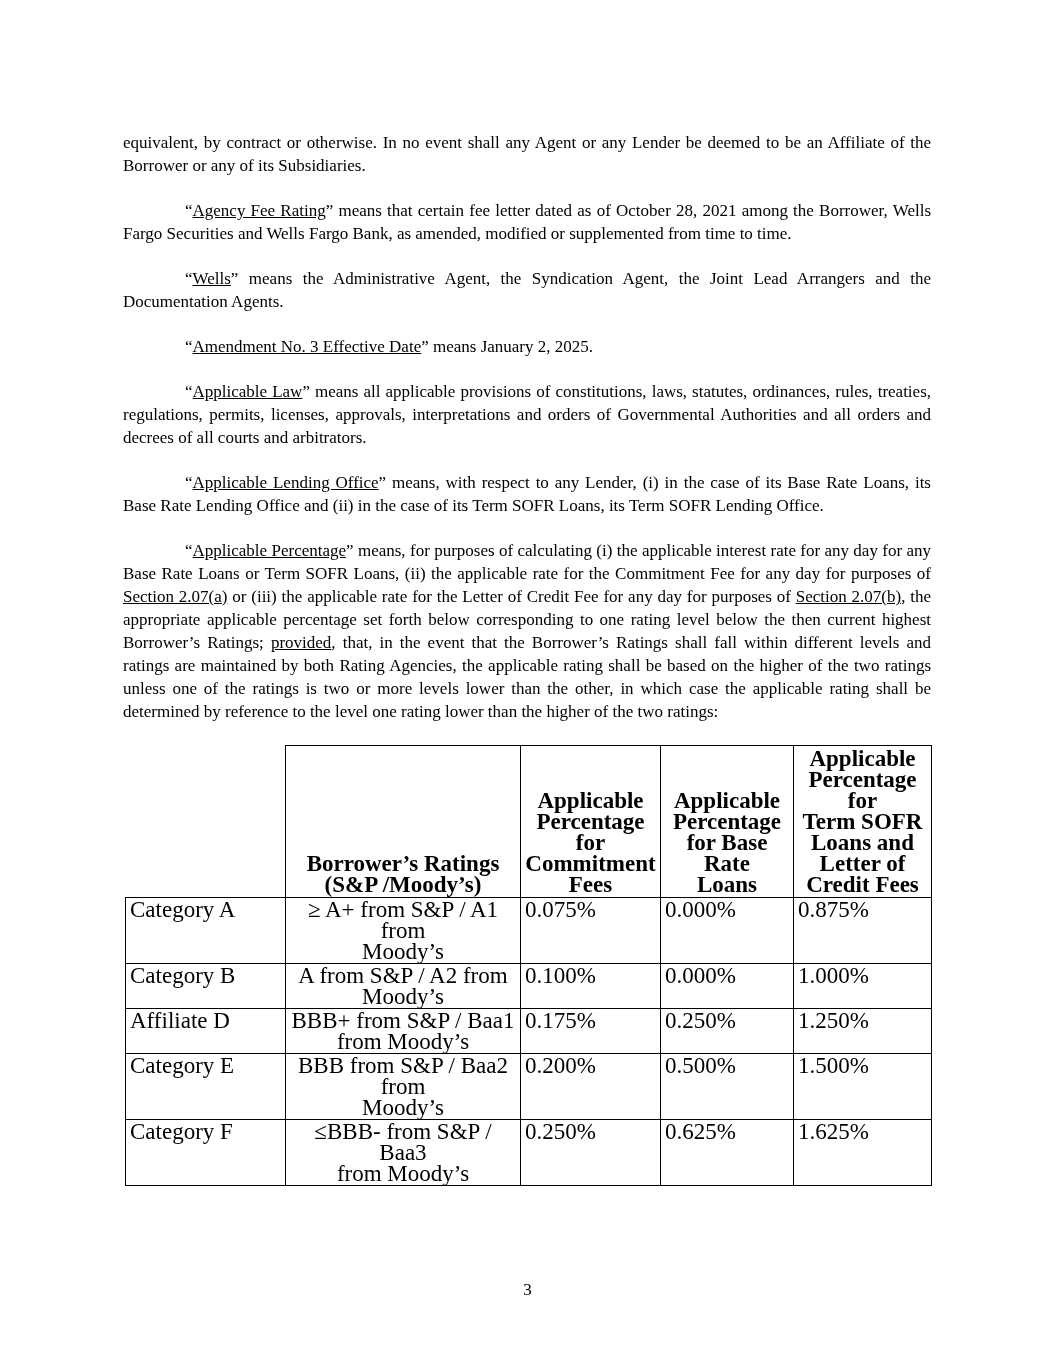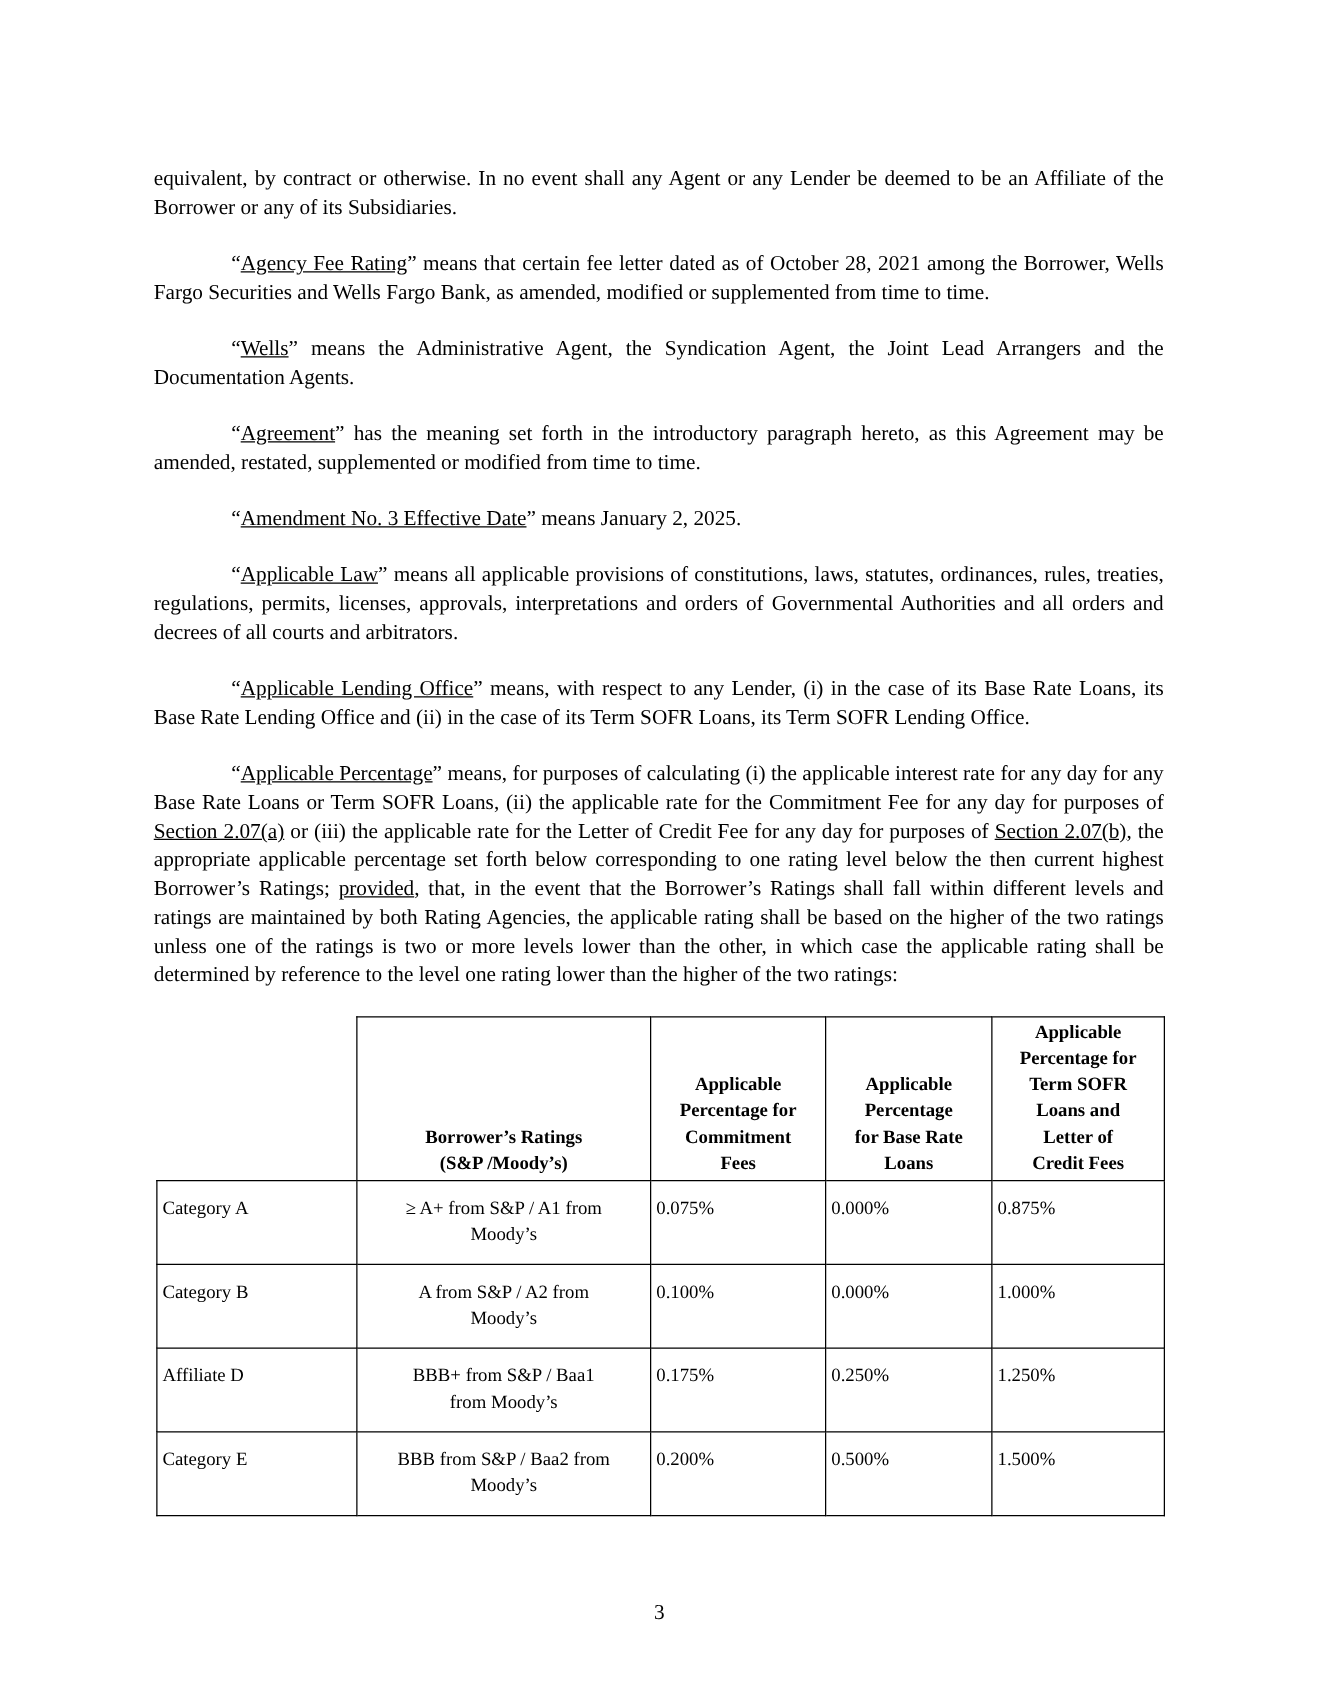--- a/index.html
+++ b/index.html
@@ -27,33 +27,33 @@
   table.ratings {
     border-collapse: collapse;
     table-layout: fixed;
     width: 806px;
     margin-left: 2px;
     margin-top: 4px;
   }
   table.ratings th, table.ratings td {
     border: 1.5px solid #000000;
     line-height: 21px;
-    font-size: 15px;
+    font-size: 23px;
   }
   table.ratings th {
     font-weight: bold;
     text-align: center;
     vertical-align: bottom;
     white-space: pre-line;
     padding: 2px 4px 2px 4px;
   }
   table.ratings th.empty { border: none; }
   table.ratings td {
     vertical-align: top;
-    padding: 12px 4px;
+    padding: 1px 4px;
     height: 44px;
   }
   td.cell-category { text-align: left; padding-left: 12px; }
   td.cell-rating   { text-align: center; white-space: pre-line; }
   td.cell-num      { }
 
   .page-number {
     position: absolute;
     top: 1262px;
     left: 0;
@@ -65,21 +65,20 @@
 <body>
 
 <div class="page">
 
   <p class="para"><span>equivalent, by contract or otherwise.  In no event shall any Agent or any Lender be deemed to be an Affiliate of the Borrower or any of its Subsidiaries.</span></p>
 
   <p class="para indent"><span>“</span><span class="u">Agency Fee Rating</span><span>” means that certain fee letter dated as of October 28, 2021 among the Borrower, Wells Fargo Securities and Wells Fargo Bank, as amended, modified or supplemented from time to time.</span></p>
 
   <p class="para indent"><span>“</span><span class="u">Wells</span><span>” means the Administrative Agent, the Syndication Agent, the Joint Lead Arrangers and the Documentation Agents.</span></p>
 
-  <p class="para indent"><span>“</span><span class="u">Agreement</span><span>” has the meaning set forth in the introductory paragraph hereto, as this Agreement may be amended, restated, supplemented or modified from time to time.</span></p>
 
   <p class="para indent"><span>“</span><span class="u">Amendment No. 3 Effective Date</span><span>” means January 2, 2025.</span></p>
 
   <p class="para indent"><span>“</span><span class="u">Applicable Law</span><span>” means all applicable provisions of constitutions, laws, statutes, ordinances, rules, treaties, regulations, permits, licenses, approvals, interpretations and orders of Governmental Authorities and all orders and decrees of all courts and arbitrators.</span></p>
 
   <p class="para indent"><span>“</span><span class="u">Applicable Lending Office</span><span>” means, with respect to any Lender, (i) in the case of its Base Rate Loans, its Base Rate Lending Office and (ii) in the case of its Term SOFR Loans, its Term SOFR Lending Office.</span></p>
 
   <p class="para indent"><span>“</span><span class="u">Applicable Percentage</span><span>” means, for purposes of calculating (i) the applicable interest rate for any day for any Base Rate Loans or Term SOFR Loans, (ii) the applicable rate for the Commitment Fee for any day for purposes of </span><span class="u">Section 2.07(a)</span><span> or (iii) the applicable rate for the Letter of Credit Fee for any day for purposes of </span><span class="u">Section 2.07(b)</span><span>, the appropriate applicable percentage set forth below corresponding to one rating level below the then current highest Borrower’s Ratings; </span><span class="u">provided</span><span>, that, in the event that the Borrower’s Ratings shall fall within different levels and ratings are maintained by both Rating Agencies, the applicable rating shall be based on the higher of the two ratings unless one of the ratings is two or more levels lower than the other, in which case the applicable rating shall be determined by reference to the level one rating lower than the higher of the two ratings:</span></p>
 
   <table class="ratings">
@@ -137,18 +136,26 @@
         <td class="cell-num">1.250%</td>
       </tr>
       <tr>
         <td class="cell-category">Category E</td>
         <td class="cell-rating">BBB from S&amp;P / Baa2 from
 Moody’s</td>
         <td class="cell-num">0.200%</td>
         <td class="cell-num">0.500%</td>
         <td class="cell-num">1.500%</td>
       </tr>
+      <tr>
+        <td class="cell-category">Category F</td>
+        <td class="cell-rating">≤BBB- from S&amp;P / Baa3
+from Moody’s</td>
+        <td class="cell-num">0.250%</td>
+        <td class="cell-num">0.625%</td>
+        <td class="cell-num">1.625%</td>
+      </tr>
     </tbody>
   </table>
 
   <div class="page-number">3</div>
 
 </div>
 
 </body></html>

